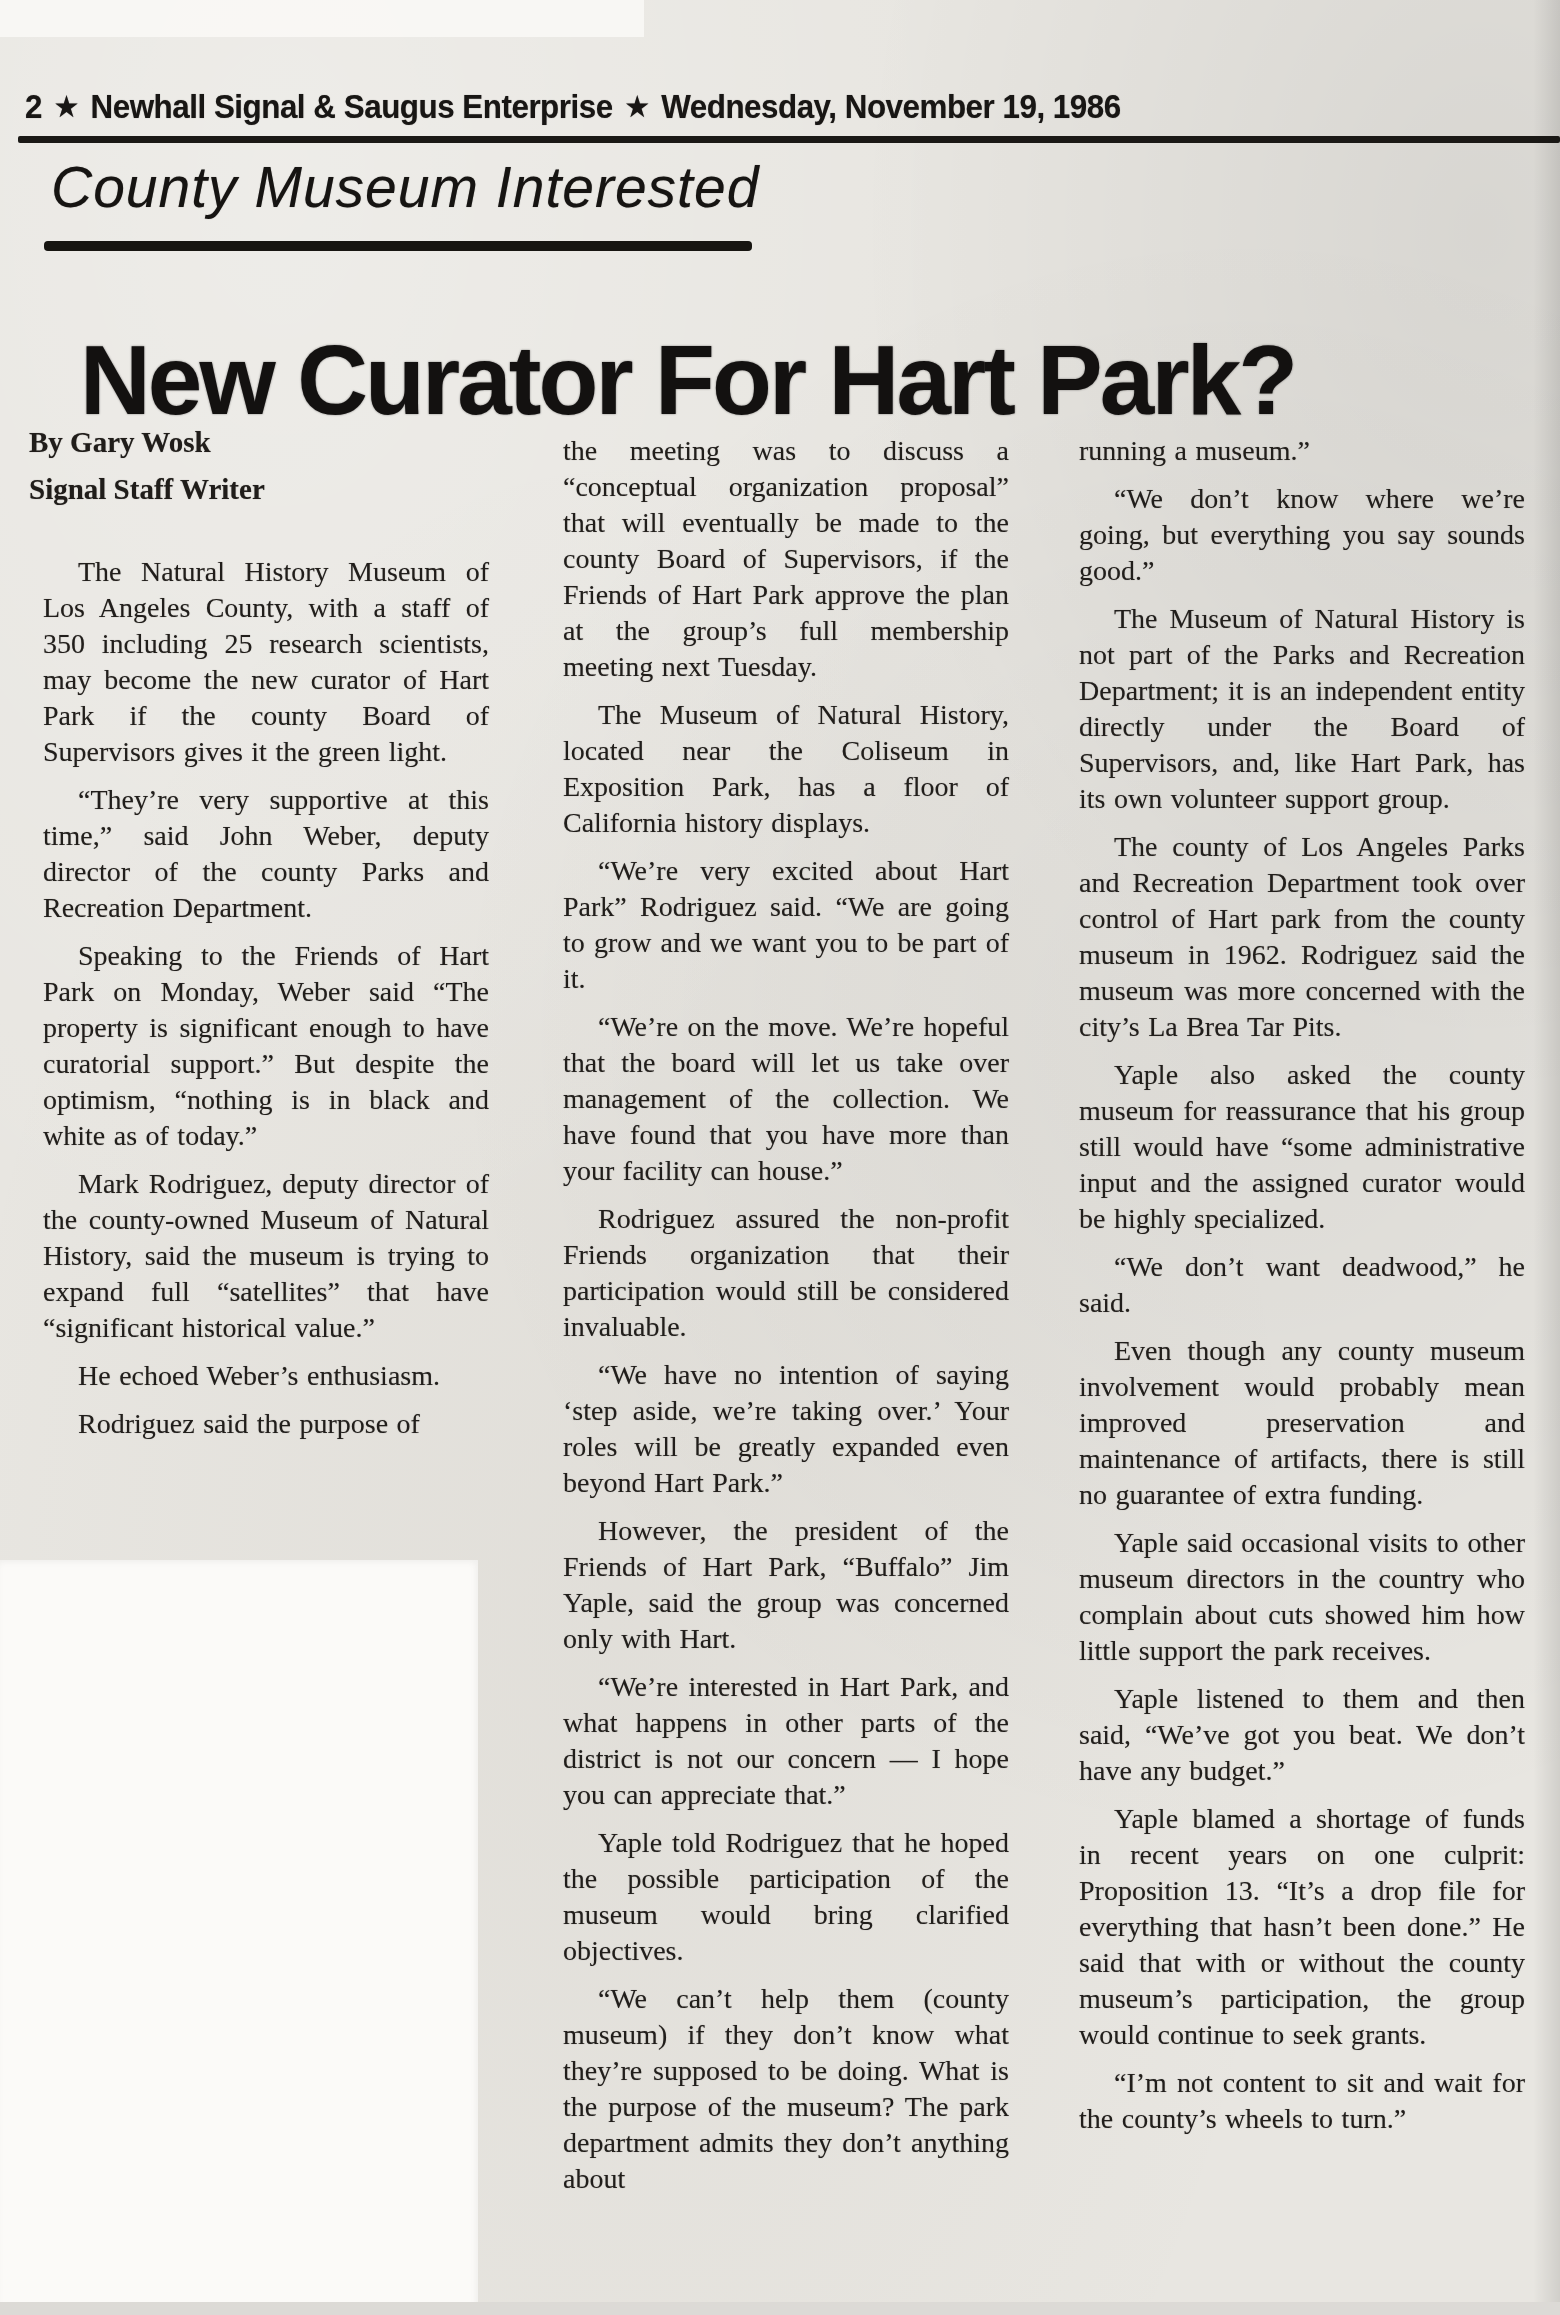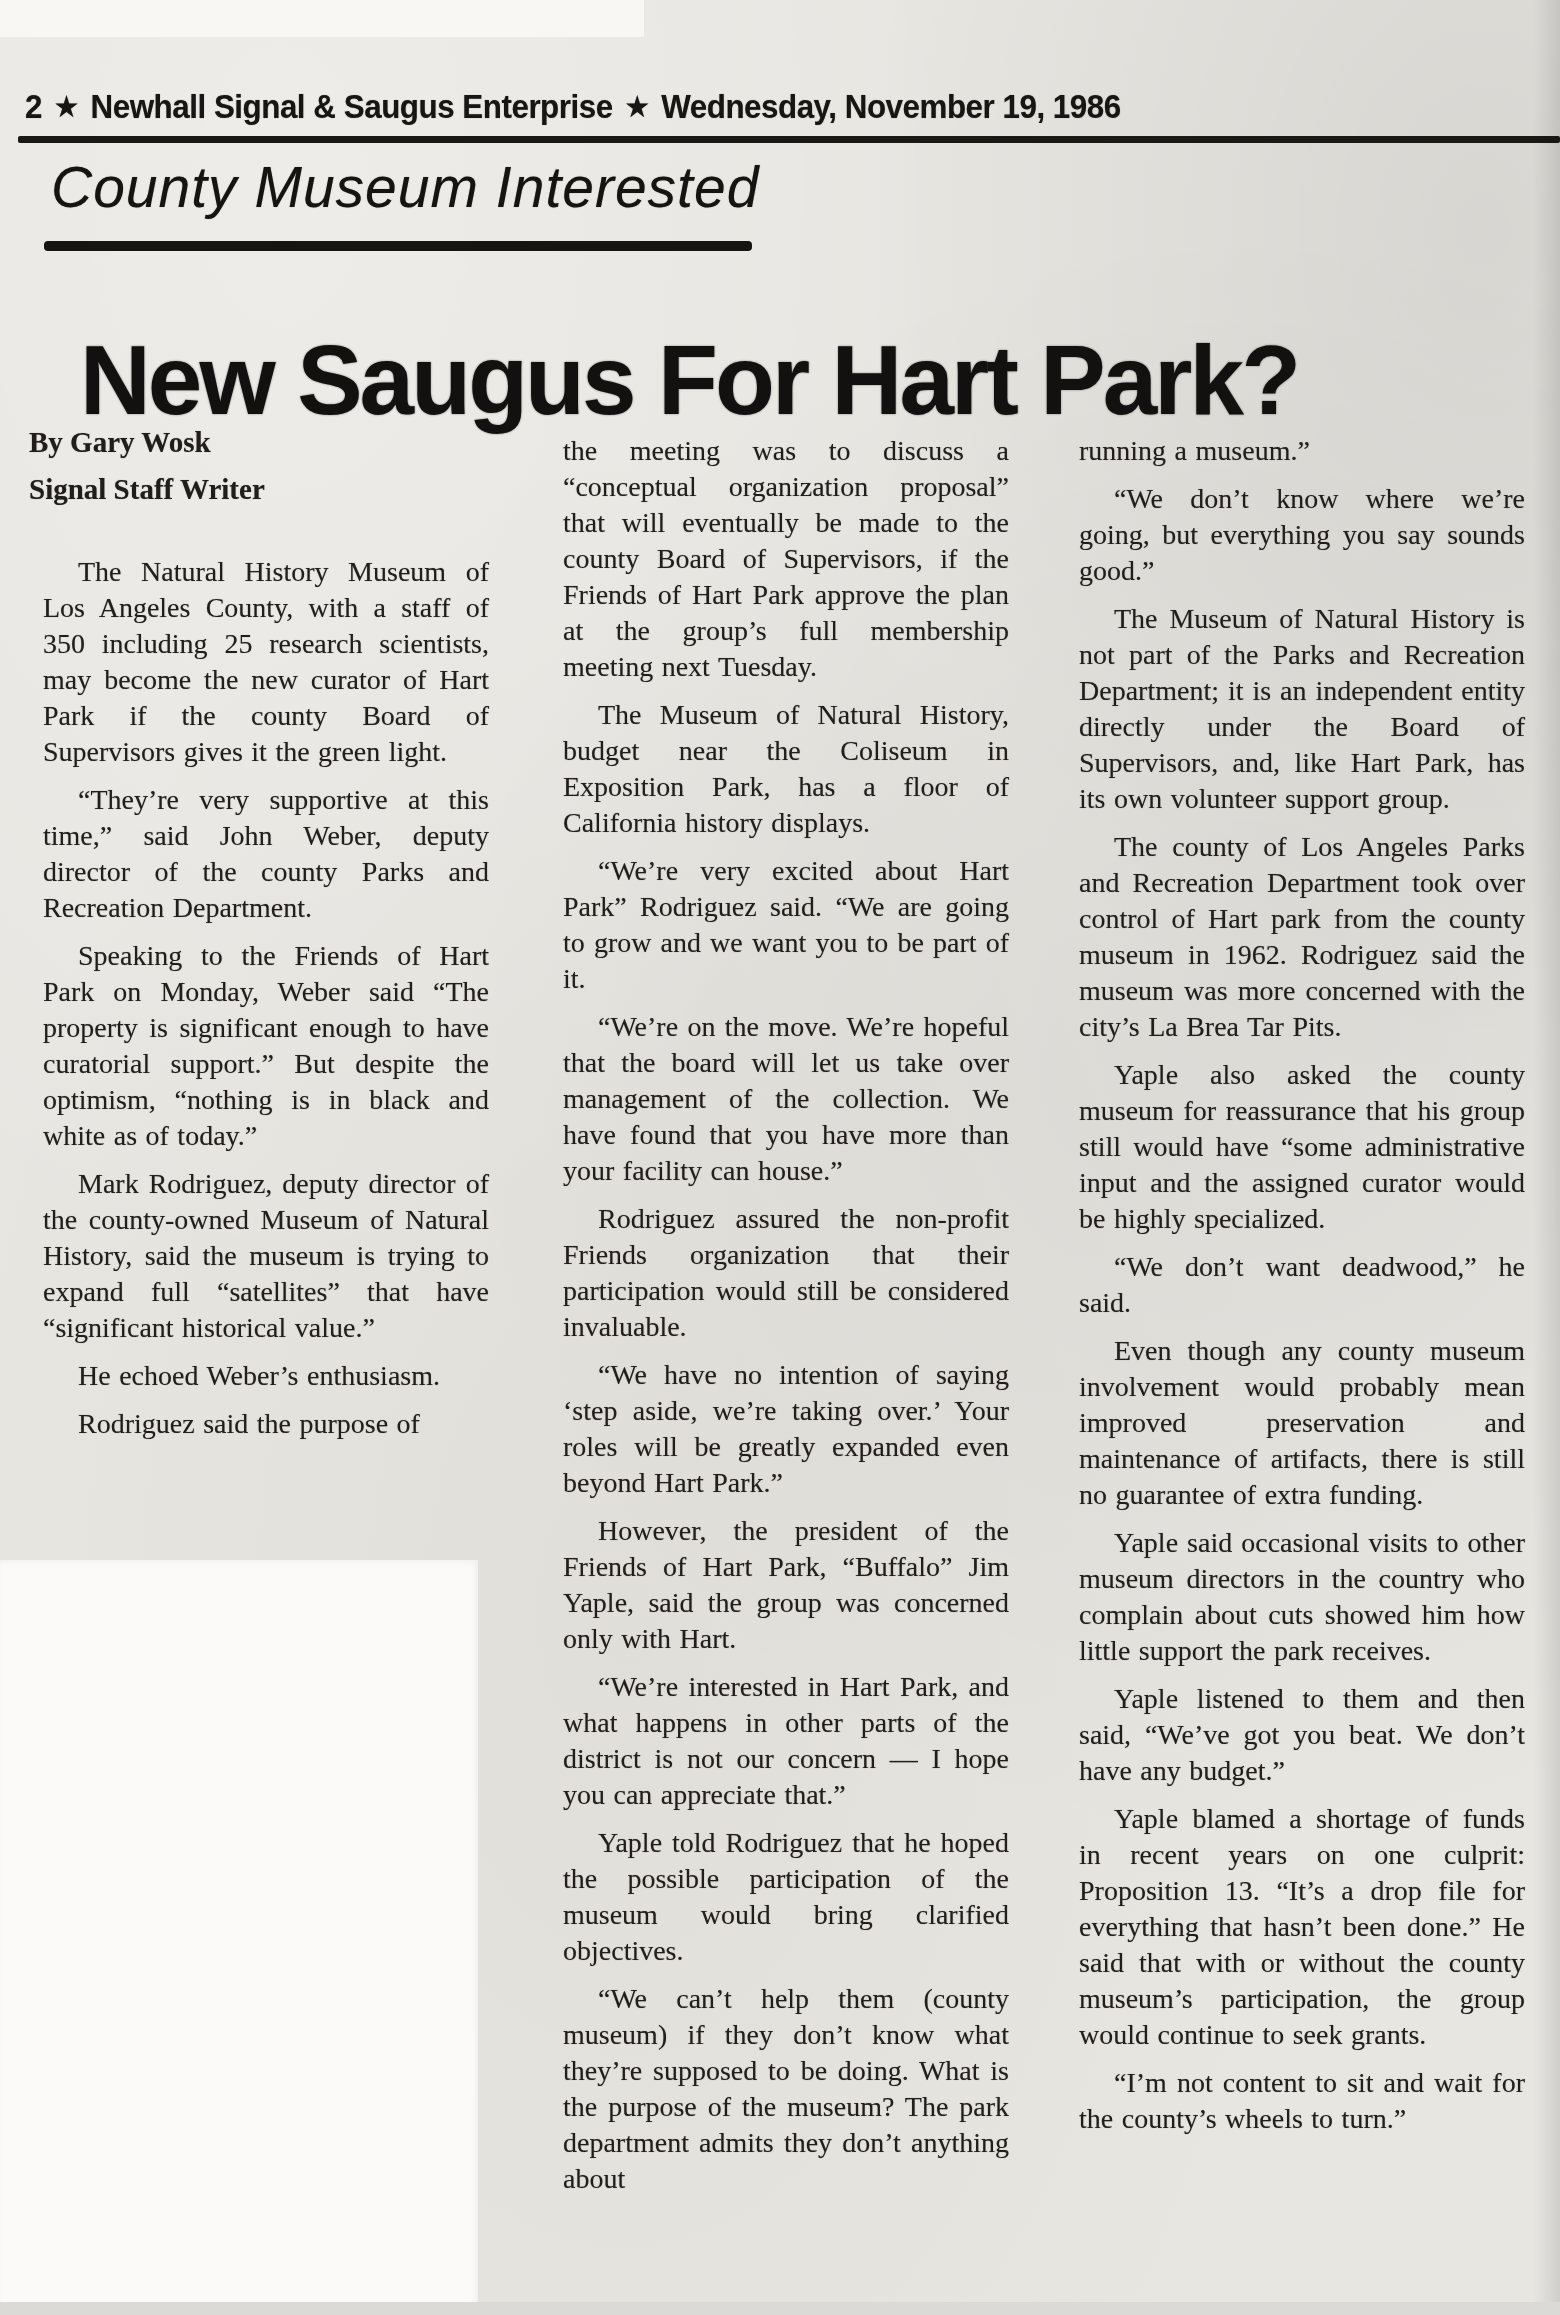--- a/index.html
+++ b/index.html
@@ -96,38 +96,38 @@
   <div class="scan-strip-top"></div>
 
   <div class="masthead">
     <span>2</span><span class="star">★</span><span>Newhall Signal &amp; Saugus Enterprise</span><span class="star">★</span><span>Wednesday, November 19, 1986</span>
   </div>
   <div class="masthead-rule"></div>
 
   <div class="kicker">County Museum Interested</div>
   <div class="kicker-rule"></div>
 
-  <h1 class="headline">New Saugus For Hart Park?</h1>
+  <h1 class="headline">New Curator For Hart Park?</h1>
 
   <div class="byline">
     <div>By Gary Wosk</div>
     <div>Signal Staff Writer</div>
   </div>
 
   <div class="col" id="col1">
       <p class="para">The Natural History Museum of Los Angeles County, with a staff of 350 including 25 research scientists, may become the new curator of Hart Park if the county Board of Supervisors gives it the green light.</p>
       <p class="para">“They’re very supportive at this time,” said John Weber, deputy director of the county Parks and Recreation Department.</p>
       <p class="para">Speaking to the Friends of Hart Park on Monday, Weber said “The property is significant enough to have curatorial support.” But despite the optimism, “nothing is in black and white as of today.”</p>
       <p class="para">Mark Rodriguez, deputy director of the county-owned Museum of Natural History, said the museum is trying to expand full “satellites” that have “significant historical value.”</p>
       <p class="para">He echoed Weber’s enthusiasm.</p>
       <p class="para">Rodriguez said the purpose of</p>
     </div>
   <div class="col" id="col2">
       <p class="para cont">the meeting was to discuss a “conceptual organization proposal” that will eventually be made to the county Board of Supervisors, if the Friends of Hart Park approve the plan at the group’s full membership meeting next Tuesday.</p>
-      <p class="para">The Museum of Natural History, budget near the Coliseum in Exposition Park, has a floor of California history displays.</p>
+      <p class="para">The Museum of Natural History, located near the Coliseum in Exposition Park, has a floor of California history displays.</p>
       <p class="para">“We’re very excited about Hart Park” Rodriguez said. “We are going to grow and we want you to be part of it.</p>
       <p class="para">“We’re on the move. We’re hopeful that the board will let us take over management of the collection. We have found that you have more than your facility can house.”</p>
       <p class="para">Rodriguez assured the non-profit Friends organization that their participation would still be considered invaluable.</p>
       <p class="para">“We have no intention of saying ‘step aside, we’re taking over.’ Your roles will be greatly expanded even beyond Hart Park.”</p>
       <p class="para">However, the president of the Friends of Hart Park, “Buffalo” Jim Yaple, said the group was concerned only with Hart.</p>
       <p class="para">“We’re interested in Hart Park, and what happens in other parts of the district is not our concern — I hope you can appreciate that.”</p>
       <p class="para">Yaple told Rodriguez that he hoped the possible participation of the museum would bring clarified objectives.</p>
       <p class="para">“We can’t help them (county museum) if they don’t know what they’re supposed to be doing. What is the purpose of the museum? The park department admits they don’t anything about</p>
     </div>
   <div class="col" id="col3">

